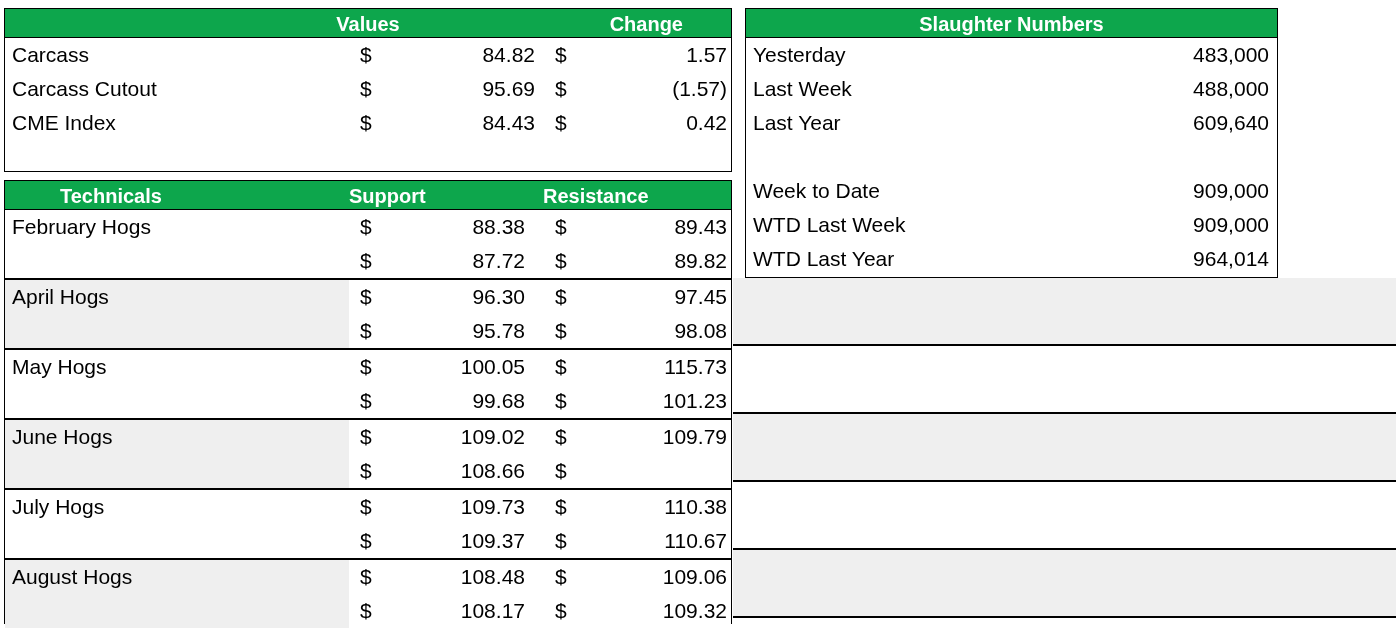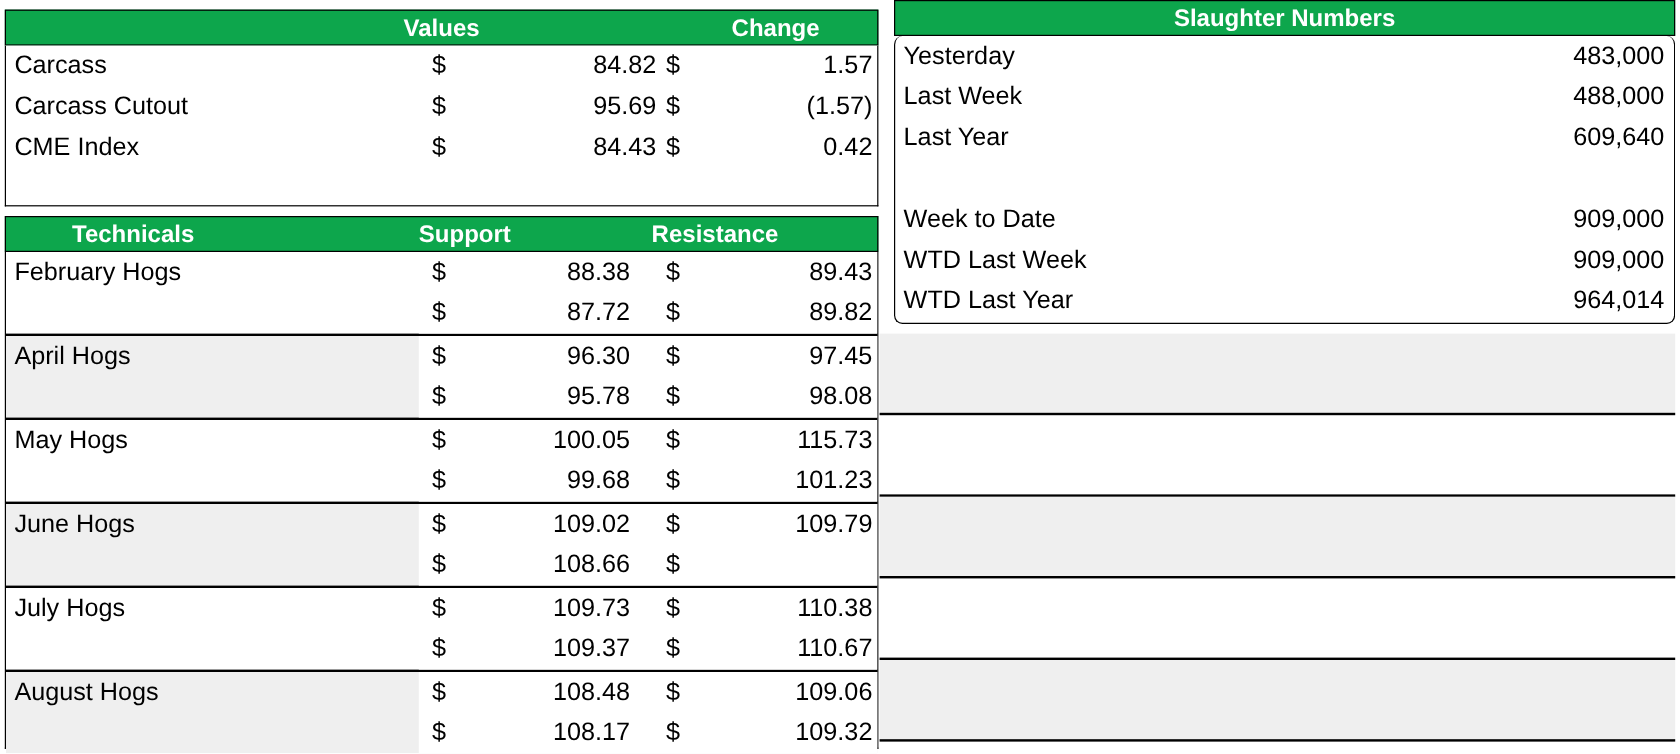--- a/index.html
+++ b/index.html
@@ -43,21 +43,21 @@
   .lbl{left:7px;}
   .dol{width:16px;text-align:left;}
   .num{text-align:right;}
 
   
   #values-panel{left:4px;top:8px;width:728px;text-decoration:underline;}
   #values-panel .hdr span.v-values{left:0;right:0;text-align:center;width:100%;}
   #values-panel .hdr span.v-change{right:48px;}
   #values-body{height:134px;}
   #values-body .d1{left:355px;}
-  #values-body .n1{left:392px;width:150px;}
+  #values-body .n1{left:380px;width:150px;}
   #values-body .d2{left:550px;}
   #values-body .n2{left:560px;width:162px;}
 
   
   #tech-panel{left:4px;top:180px;width:728px;}
   #tech-panel .hdr span.t-title{left:7px;margin-left:48px;}
   #tech-panel .hdr span.t-support{left:344px;}
   #tech-panel .hdr span.t-res{left:538px;}
   #tech-body{height:414px;}
   .grp{position:relative;height:68px;border-bottom:2px solid #000000;}
@@ -68,23 +68,23 @@
   }
   .grp .grow{position:relative;height:34px;}
   .grp .cell{z-index:2;}
   .grp .d1{left:355px;}
   .grp .n1{left:370px;width:150px;}
   .grp .d2{left:550px;}
   .grp .n2{left:560px;width:162px;}
   .grp .grow .lbl{z-index:3;}
 
   
-  #slaughter-panel{left:745px;top:0;width:651px;}
+  #slaughter-panel{left:745px;top:8px;width:533px;}
   #slaughter-panel .hdr span.s-title{left:0;right:0;text-align:center;width:100%;}
-  #slaughter-body{height:240px;border-radius:7px;}
+  #slaughter-body{height:240px;}
   #slaughter-body .s-num{right:8px;width:300px;}
   .srow-gap{height:34px;}
 
   
   #right-filler{
     position:absolute;left:733px;top:278px;width:663px;height:344px;
     box-sizing:border-box;
   }
   #right-filler .fgrp{height:68px;border-bottom:2px solid #000000;box-sizing:border-box;}
   #right-filler .fgrp.alt{background:#EFEFEF;}

